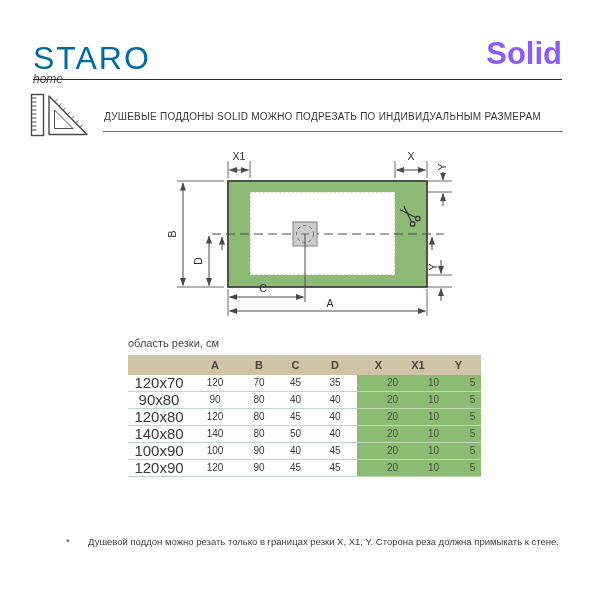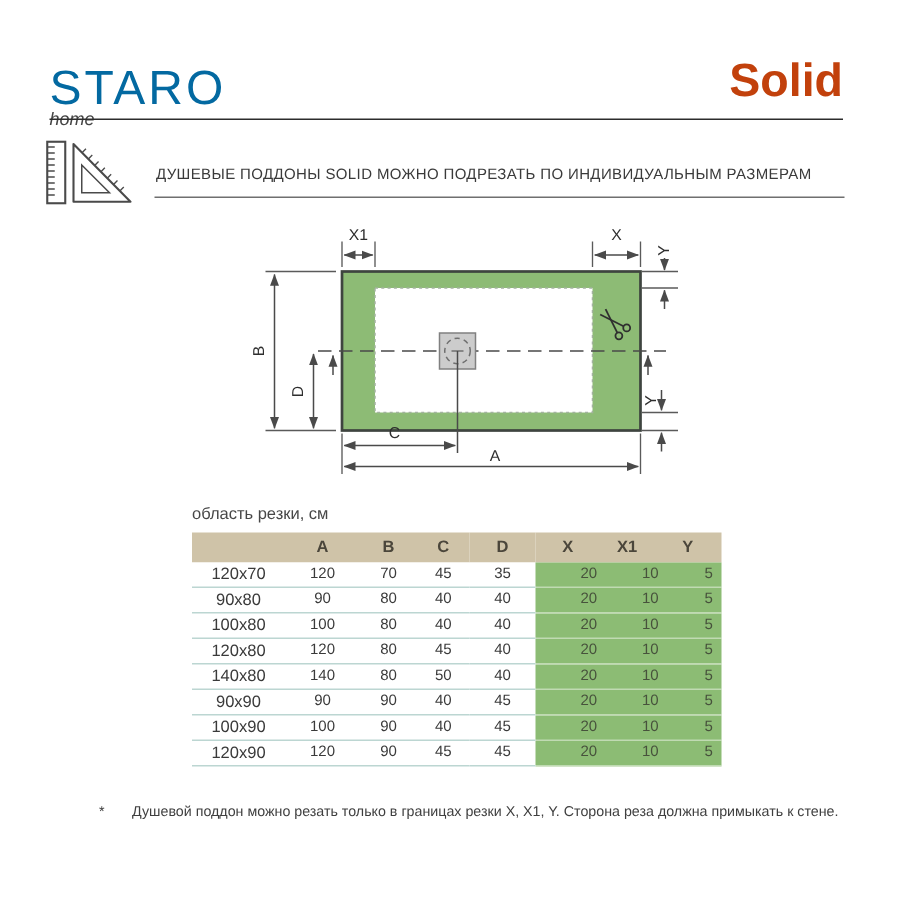--- a/index.html
+++ b/index.html
@@ -3,21 +3,21 @@
 <meta charset="utf-8">
 <style>
   html,body{margin:0;padding:0;background:#fff;}
   .page{position:relative;width:600px;height:600px;background:#ffffff;overflow:hidden;
         font-family:"Liberation Sans",sans-serif;color:#333;}
 
   
   .brand{position:absolute;left:33px;top:42px;width:92px;}
   .brand-name{font-size:32px;letter-spacing:2px;color:#0369a1;line-height:1;}
   .brand-sub{font-style:italic;font-size:12px;color:#454545;text-align:left;margin-top:-2px;}
-  .product-title{position:absolute;right:38px;top:38px;font-size:31px;font-weight:bold;color:#c2410c;line-height:1;}
+  .product-title{position:absolute;right:38px;top:38px;font-size:31px;font-weight:bold;color:#8b5cf6;line-height:1;}
   .header-rule{position:absolute;left:33px;top:79px;width:529px;border-top:1.6px solid #2c2c2c;}
 
   
   .ruler-icon{position:absolute;left:26px;top:91px;}
   .subheader{position:absolute;left:104px;top:111px;width:470px;font-size:10px;letter-spacing:0.25px;
              color:#3a3a3a;white-space:nowrap;}
   .subheader-rule{position:absolute;left:103px;top:131px;width:460px;border-top:1px solid #6f6f6f;}
 
   
   .diagram{position:absolute;left:150px;top:145px;}
@@ -29,21 +29,21 @@
   
   .area-title{position:absolute;left:128px;top:337px;width:353px;
               font-size:11px;font-weight:normal;color:#474747;}
 
   
   .size-table{position:absolute;left:128px;top:355px;width:353px;border-collapse:collapse;
               table-layout:fixed;text-align:center;}
   .size-table th{background:#cfc3a8;height:20px;font-size:11px;font-weight:bold;color:#4b463b;padding:0;}
   .size-table td{height:16px;padding:0;font-size:10px;color:#3a3a3a;background:#fff;
                  border-bottom:1px solid #bcd6d2;line-height:16px;}
-  .size-table td.label{font-size:11px;}
+  .size-table td.label{font-size:15px;}
   .size-table td.green{background:#8cbc74;color:#47523c;border-bottom:1px solid rgba(255,255,255,0.45);padding-left:28px;}
 
   
   .footnote{position:absolute;left:66px;top:536px;width:500px;font-size:9.5px;color:#3f3f3f;}
   .fn-marker{position:absolute;left:0;top:0;}
   .fn-text{position:absolute;left:22px;top:0;width:470px;white-space:nowrap;}
 </style>
 </head>
 <body>
 
@@ -207,60 +207,40 @@
           <td class="label">90x80</td>
           <td>90</td>
           <td>80</td>
           <td>40</td>
           <td>40</td>
           <td class="green">20</td>
           <td class="green">10</td>
           <td class="green">5</td>
         </tr>
         <tr>
-          <td class="label">100x80</td>
-          <td>100</td>
-          <td>80</td>
-          <td>40</td>
-          <td>40</td>
-          <td class="green">20</td>
-          <td class="green">10</td>
-          <td class="green">5</td>
-        </tr>
-        <tr>
           <td class="label">120x80</td>
           <td>120</td>
           <td>80</td>
           <td>45</td>
           <td>40</td>
           <td class="green">20</td>
           <td class="green">10</td>
           <td class="green">5</td>
         </tr>
         <tr>
           <td class="label">140x80</td>
           <td>140</td>
           <td>80</td>
           <td>50</td>
           <td>40</td>
           <td class="green">20</td>
           <td class="green">10</td>
           <td class="green">5</td>
         </tr>
         <tr>
-          <td class="label">90x90</td>
-          <td>90</td>
-          <td>90</td>
-          <td>40</td>
-          <td>45</td>
-          <td class="green">20</td>
-          <td class="green">10</td>
-          <td class="green">5</td>
-        </tr>
-        <tr>
           <td class="label">100x90</td>
           <td>100</td>
           <td>90</td>
           <td>40</td>
           <td>45</td>
           <td class="green">20</td>
           <td class="green">10</td>
           <td class="green">5</td>
         </tr>
         <tr>

